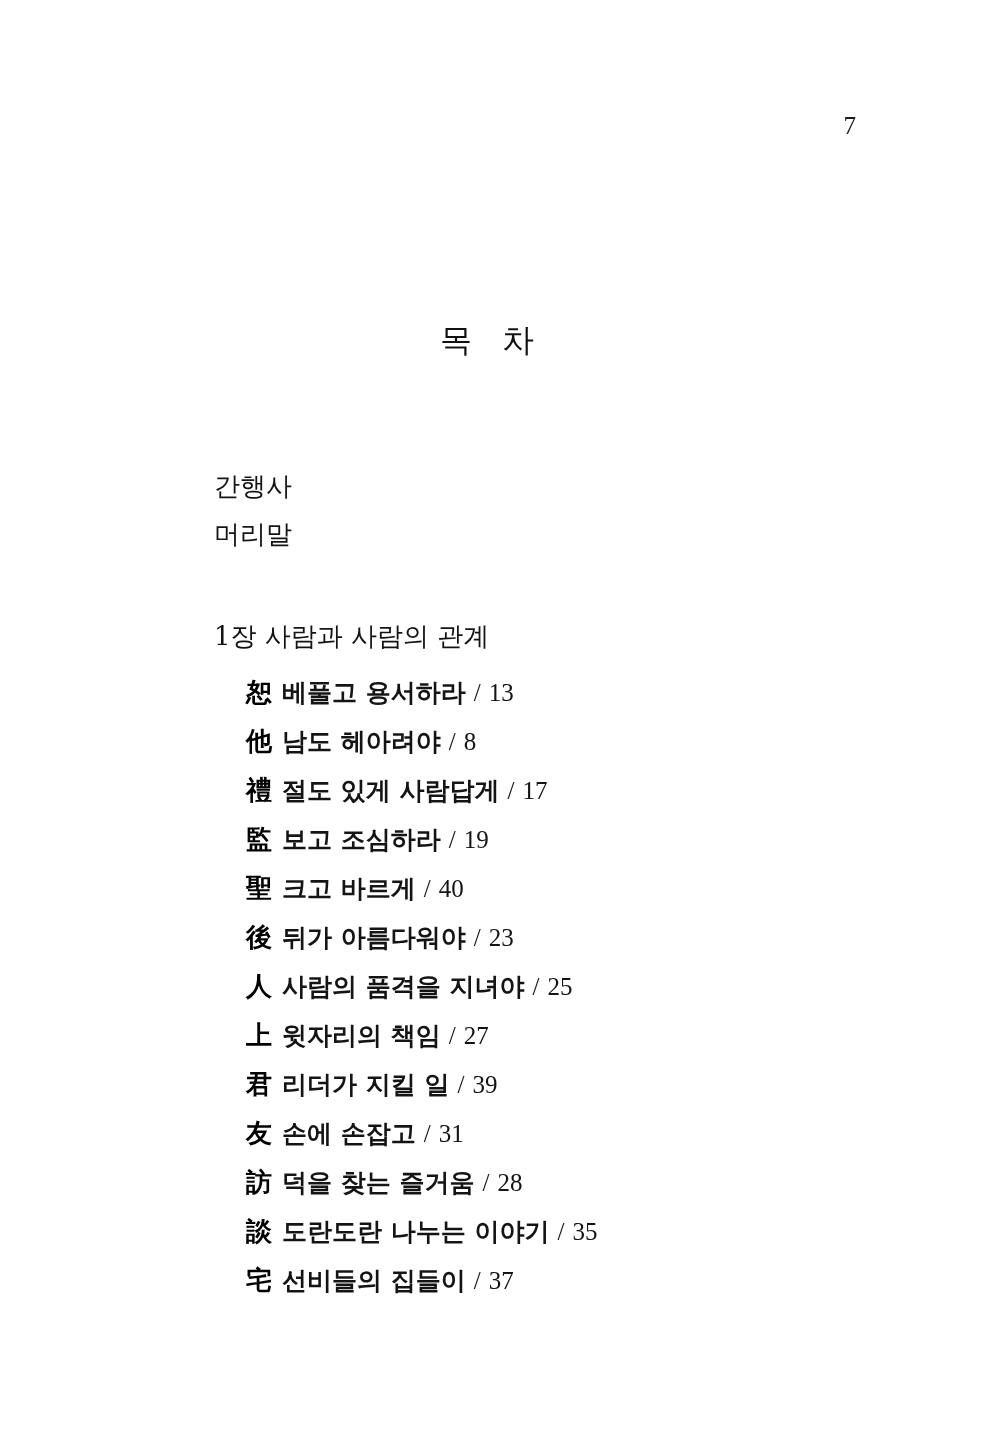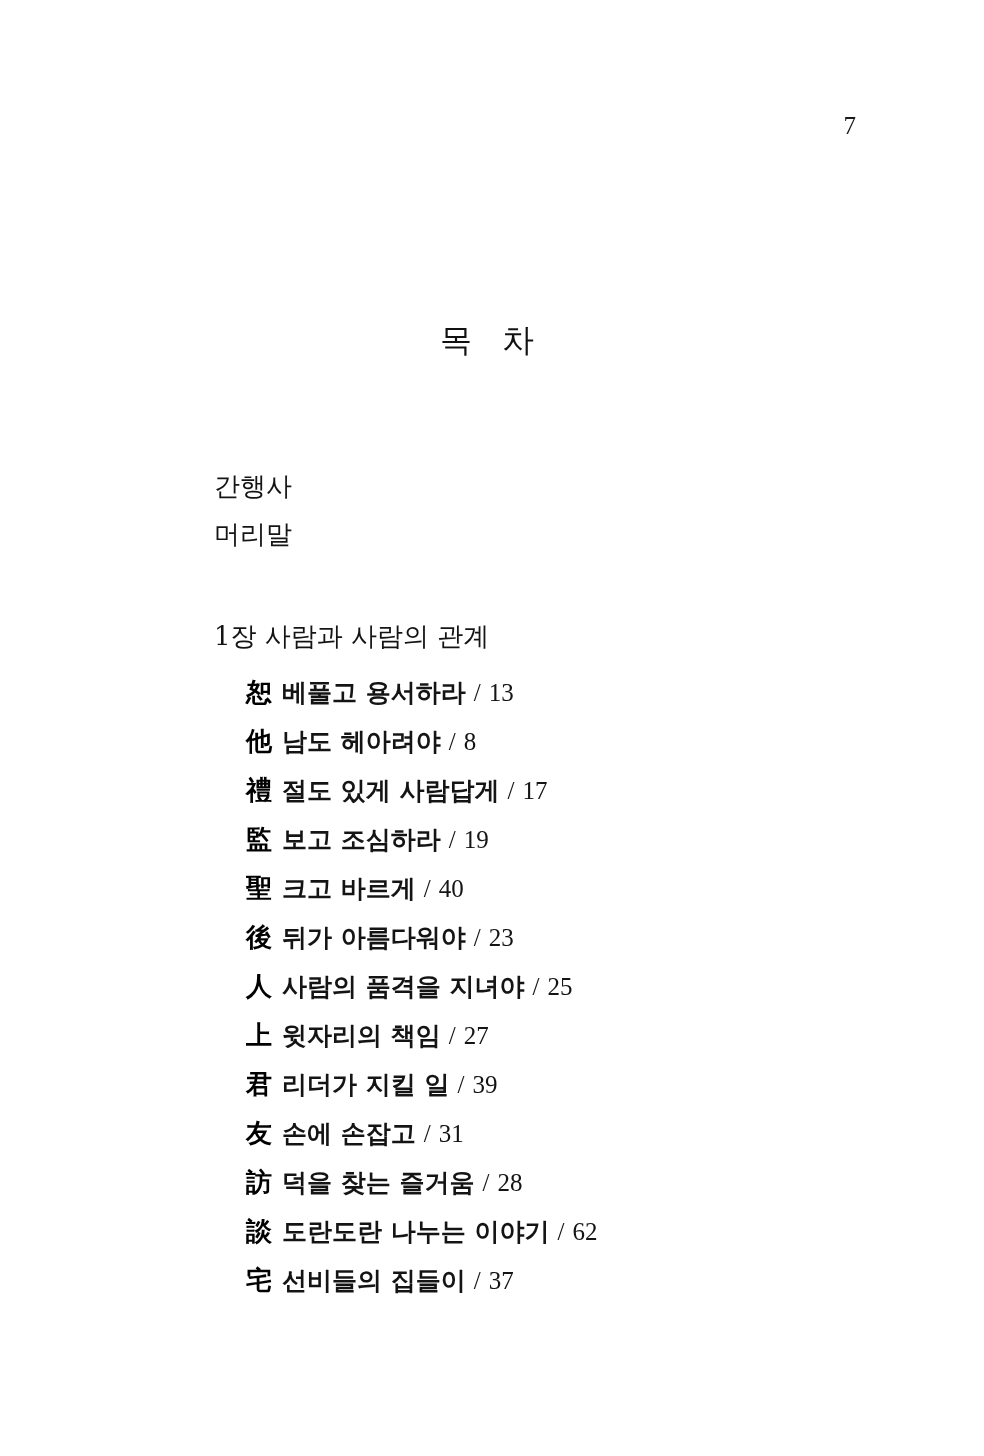--- a/index.html
+++ b/index.html
@@ -181,21 +181,21 @@
       <li class="entry">
         <span class="entry-hanja">訪</span>
         <span class="entry-text">덕을 찾는 즐거움</span>
         <span class="entry-sep">/</span>
         <span class="entry-page">28</span>
       </li>
       <li class="entry">
         <span class="entry-hanja">談</span>
         <span class="entry-text">도란도란 나누는 이야기</span>
         <span class="entry-sep">/</span>
-        <span class="entry-page">62</span>
+        <span class="entry-page">35</span>
       </li>
       <li class="entry">
         <span class="entry-hanja">宅</span>
         <span class="entry-text">선비들의 집들이</span>
         <span class="entry-sep">/</span>
         <span class="entry-page">37</span>
       </li>
     </ul>
   </div>
 

